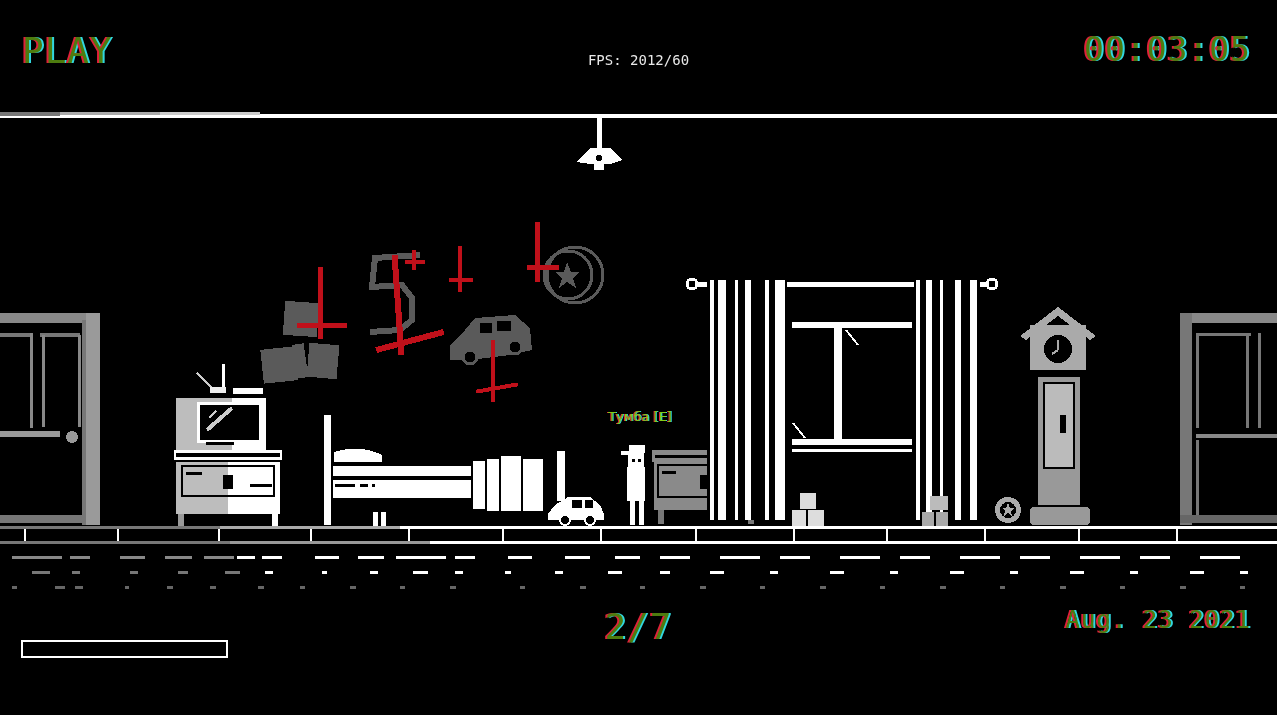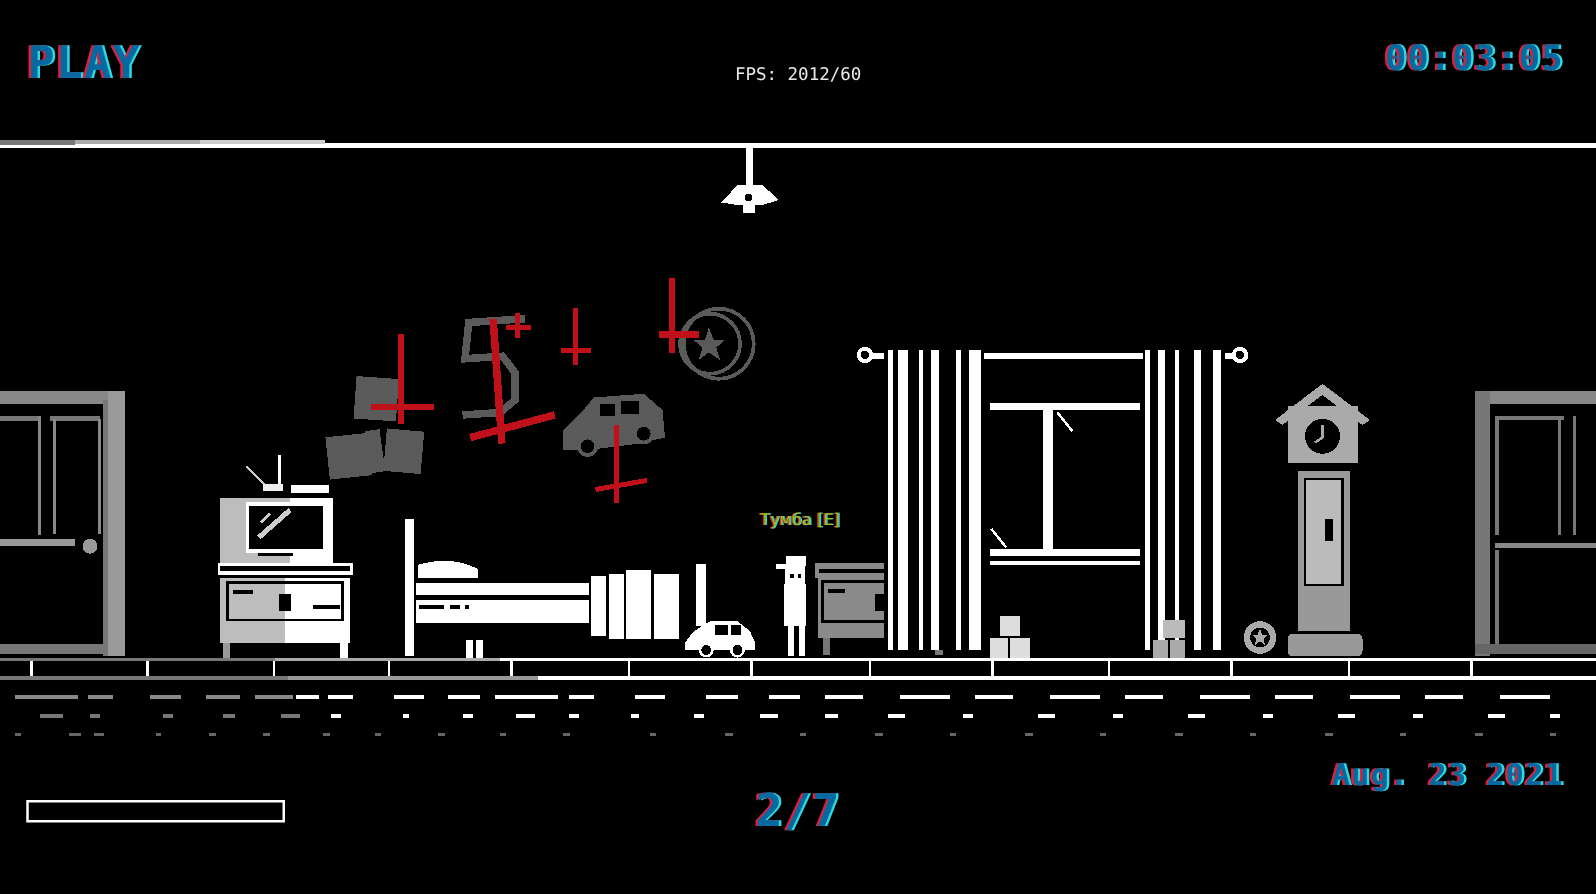--- a/index.html
+++ b/index.html
@@ -1,22 +1,22 @@
 <!DOCTYPE html>
 <html><head>
 <meta charset="utf-8">
 <style>
   html,body{margin:0;padding:0;background:#000;}
   body{width:1277px;height:715px;position:relative;overflow:hidden;font-family:"DejaVu Sans Mono", monospace;color:#fff;}
-  .hud{position:absolute;font-family:"DejaVu Sans Mono", monospace;font-weight:bold;color:#0369a1;letter-spacing:1px;
+  .hud{position:absolute;font-family:"DejaVu Sans Mono", monospace;font-weight:normal;color:#4d7c0f;letter-spacing:1px;
        text-shadow:-2px 0 #e0203a, 2px 0 #30d8e0;}
   #play{left:22px;top:30px;font-size:36px;}
-  #timer{right:26px;top:30px;font-size:28px;}
+  #timer{right:26px;top:30px;font-size:33px;}
   #fps{left:0;width:1277px;text-align:center;top:52px;font-size:14px;font-weight:normal;text-shadow:none;color:#e8e8e8;letter-spacing:0;}
-  #counter{left:0;width:1277px;text-align:center;top:606px;font-size:36px;margin-top:23px;}
+  #counter{left:0;width:1277px;text-align:center;top:606px;font-size:36px;}
   #date{right:26px;top:606px;font-size:24px;}
   #progress{position:absolute;left:21px;top:640px;width:203px;height:14px;border:2px solid #fff;box-sizing:content-box;}
   #progress-fill{height:100%;width:0;background:#fff;}
   #prompt{position:absolute;left:608px;top:409px;font-size:13px;color:#84cc16;text-shadow:-1px 0 #e0203a,1px 0 #30d8e0;font-family:"DejaVu Sans", sans-serif;}
   .scene{position:absolute;left:0;top:0;}
   .interact{cursor:pointer;}
 </style>
 </head>
 <body>
 

